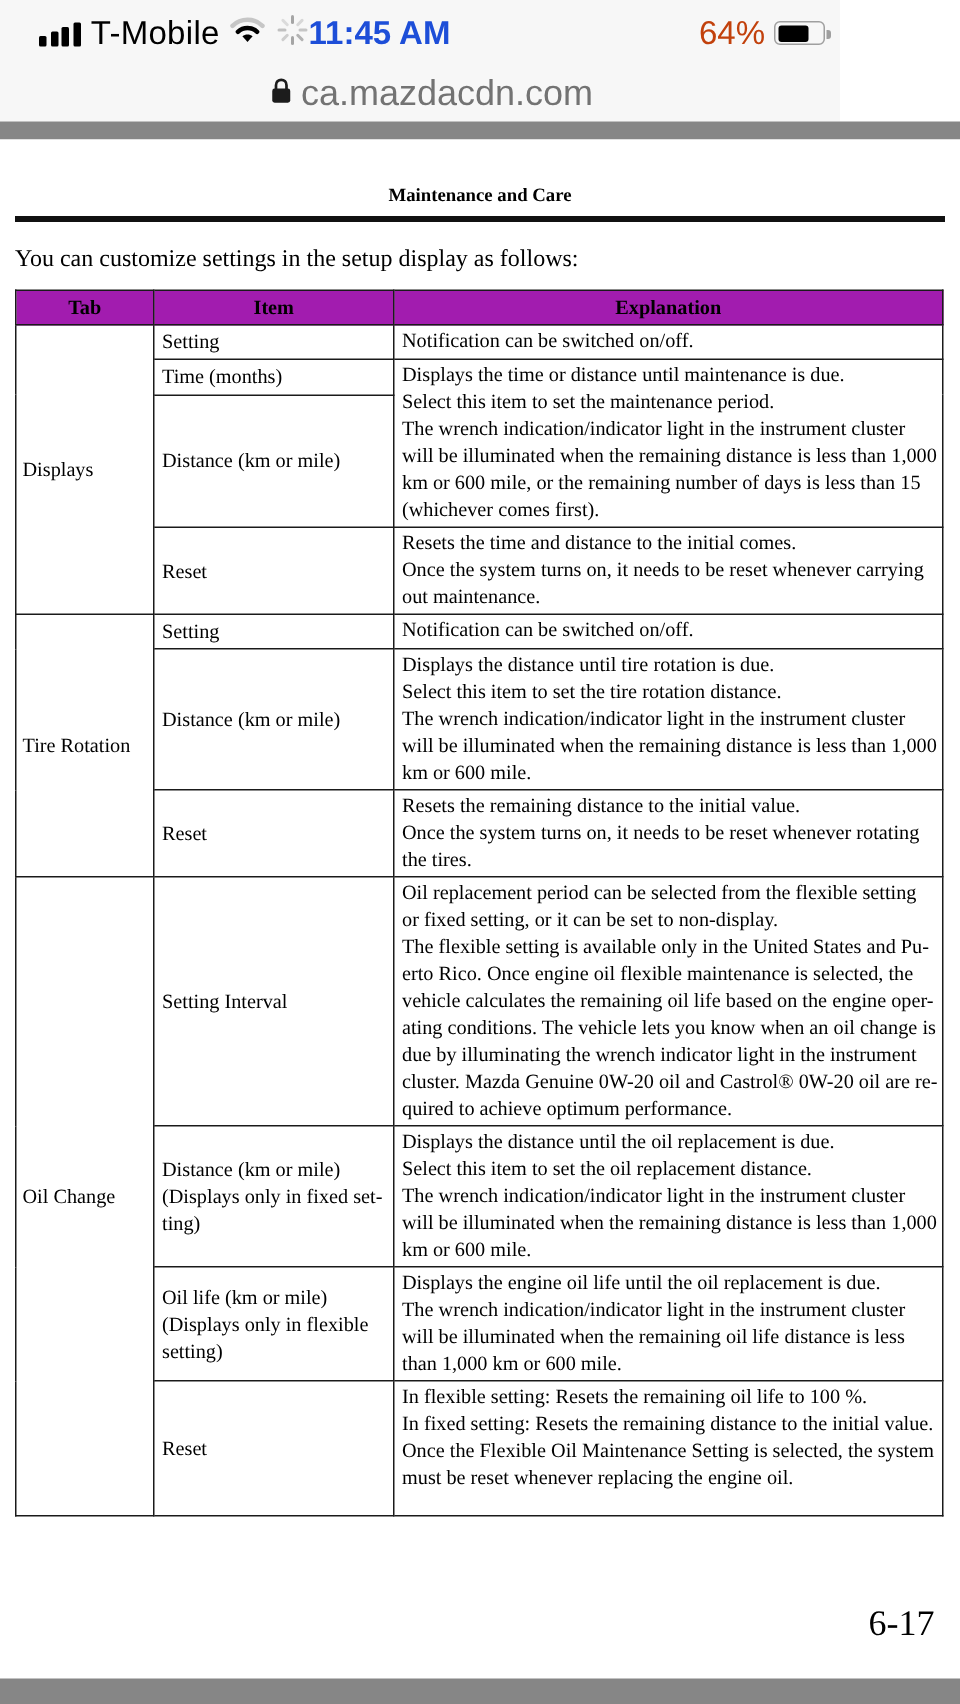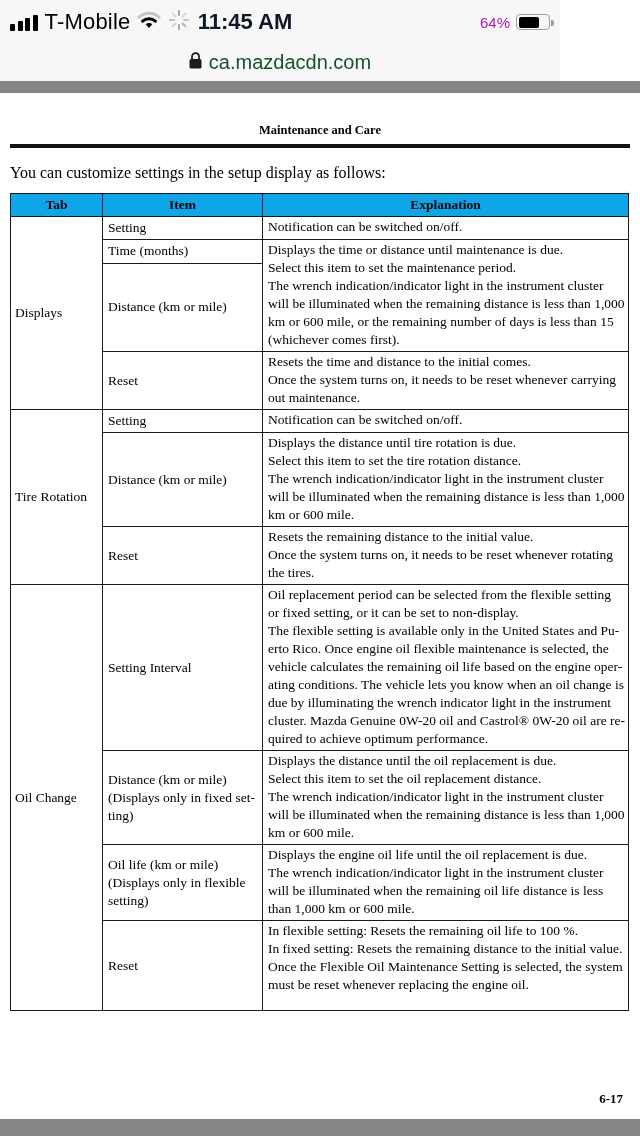--- a/index.html
+++ b/index.html
@@ -1,61 +1,61 @@
 <!DOCTYPE html>
 <html><head>
 <meta charset="utf-8">
 <style>
   * { margin:0; padding:0; box-sizing:border-box; }
   html,body { width:640px; }
   body { font-family:"Liberation Sans", sans-serif; background:#ffffff; }
   .screen { position:relative; width:640px; height:1136px; overflow:hidden; background:#fff; }
 
   
-  .chrome { position:absolute; top:0; left:0; width:560px; height:81px; background:#f7f7f7; }
+  .chrome { position:absolute; top:0; left:0; width:560px; height:81px; background:#f7f7f7;padding-left:16px; }
   .status-bar { position:relative; height:44px; display:flex; align-items:center; padding:0 10px; }
   .sb-left { display:flex; align-items:center; gap:7px; }
   .signal-bars { display:flex; align-items:flex-end; gap:2.5px; height:17px; }
   .signal-bars i { display:block; width:5px; background:#000; border-radius:1px; }
   .signal-bars i:nth-child(1){height:7px;} .signal-bars i:nth-child(2){height:10px;}
   .signal-bars i:nth-child(3){height:13px;} .signal-bars i:nth-child(4){height:16px;}
   .carrier { font-size:22px; color:#000; letter-spacing:.2px; }
-  .sb-time { position:absolute; left:0; right:70px; text-align:center; font-size:22px; font-weight:700; color:#0f172a; }
+  .sb-time { position:absolute; left:0; right:70px; text-align:center; font-size:22px; font-weight:700; color:#1d4ed8; }
   .sb-right { margin-left:auto; display:flex; align-items:center; gap:6px; }
-  .batt-pct { font-size:15px; color:#a21caf; }
+  .batt-pct { font-size:22px; color:#c2410c; }
   .battery { position:relative; width:34px; height:16px; border:1.5px solid #9f9f9f; border-radius:4px; }
   .battery .fill { position:absolute; left:1.5px; top:1.5px; bottom:1.5px; background:#000; border-radius:2px; }
   .battery .cap { position:absolute; right:-5px; top:4.5px; width:3px; height:6px; background:#9f9f9f; border-radius:0 2px 2px 0; }
   .url-bar { height:37px; display:flex; align-items:center; justify-content:center; gap:7px; }
-  .host { font-size:20px; color:#14532d; }
+  .host { font-size:24px; color:#737373; }
 
   .gap-bar { position:absolute; left:0; width:640px; background:#868686; }
   .gap-top { top:81px; height:12px; }
   .gap-bottom { top:1119px; height:17px; }
 
   
   .page { position:absolute; top:93px; left:0; width:640px; height:1026px; background:#fff;
           font-family:"Liberation Serif", serif; color:#000; }
   .doc-head { margin:30px 12px 0 12px; text-align:center; }
   .eyebrow { font-size:12.5px; font-weight:700; }
   .doc-title { font-size:25px; font-weight:700; margin-top:1px; letter-spacing:.2px; }
   .rule { margin:6px 10px 0 10px; height:4px; background:#111; }
   .intro { margin:16px 10px 0 10px; font-size:16px; }
 
   table.spec { border-collapse:collapse; margin:11px 10px 0 10px; width:618px; table-layout:fixed; }
   table.spec th, table.spec td { border:1px solid #1a1a1a; font-size:13.5px; }
-  table.spec th { background:#0ea5e9; font-weight:700; text-align:center; height:23px; }
+  table.spec th { background:#a21caf; font-weight:700; text-align:center; height:23px; }
   col.c-tab { width:92px; } col.c-item { width:160px; } col.c-exp { width:366px; }
   td.tab { vertical-align:middle; padding:2px 3px 2px 4px; }
   td.item { vertical-align:middle; padding:2px 3px 2px 5px;margin-top:34px; }
   td.exp { vertical-align:top; padding:1px 2px 2px 5px;margin-left:28px; }
   .lines { white-space:pre; overflow:hidden; line-height:18px; }
   .one { line-height:18px; }
 
-  .page-number { position:absolute; right:17px; bottom:12px; font-size:13px; font-weight:700; }
+  .page-number { position:absolute; right:17px; bottom:22px; font-size:24px; font-weight:400; }
 </style>
 </head>
 <body>
 
 <div class="screen">
 
   <div class="chrome">
     <div class="status-bar">
       <div class="sb-left">
         <span class="signal-bars">

